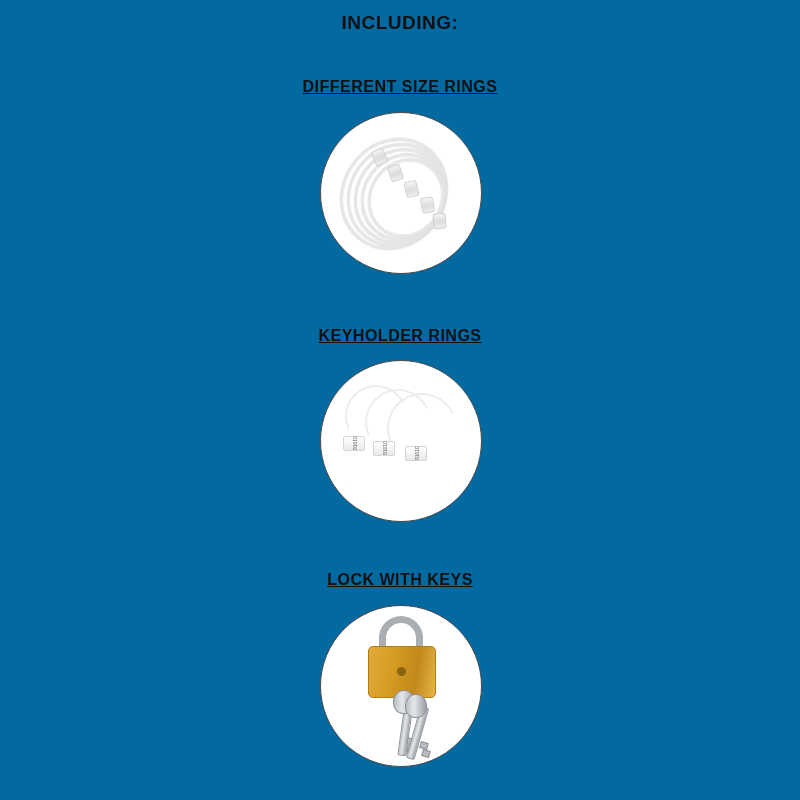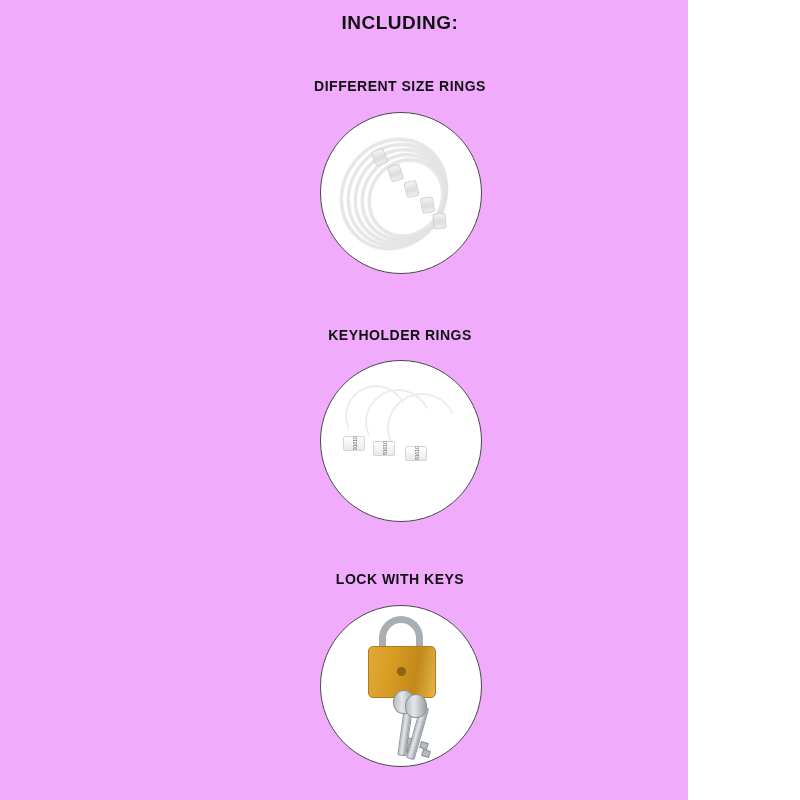--- a/index.html
+++ b/index.html
@@ -9,39 +9,40 @@
   }
   body {
     width: 800px;
     height: 800px;
     font-family: "Liberation Sans", sans-serif;
     color: #1a1a1a;
     overflow: hidden;
   }
   .page {
     position: relative;
-    width: 688px;
+    width: 800px;
     height: 800px;
-    background: #f0abfc;
+    background: #0369a1;
   }
   .heading {
     position: absolute;
     left: 0;
     width: 800px;
     text-align: center;
     font-weight: bold;
     letter-spacing: 0.5px;
     color: #111111;
   }
   .main-heading {
     top: 12px;
     font-size: 19px;
   }
   .sec-heading {
-    font-size: 14px;
+    font-size: 16px;
+    text-decoration: underline;
   }
   .circle {
     position: absolute;
     border: 1.6px solid #4a4a4a;
     border-radius: 50%;
     background: #ffffff;
     overflow: hidden;
   }
 
   

